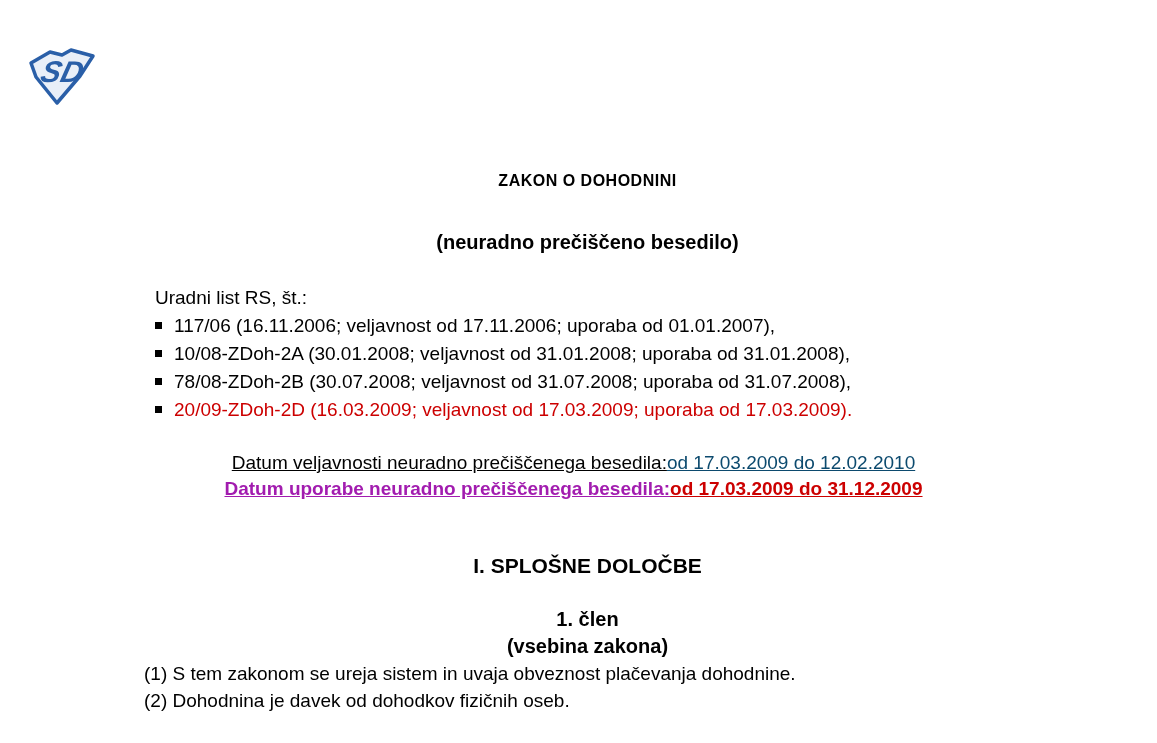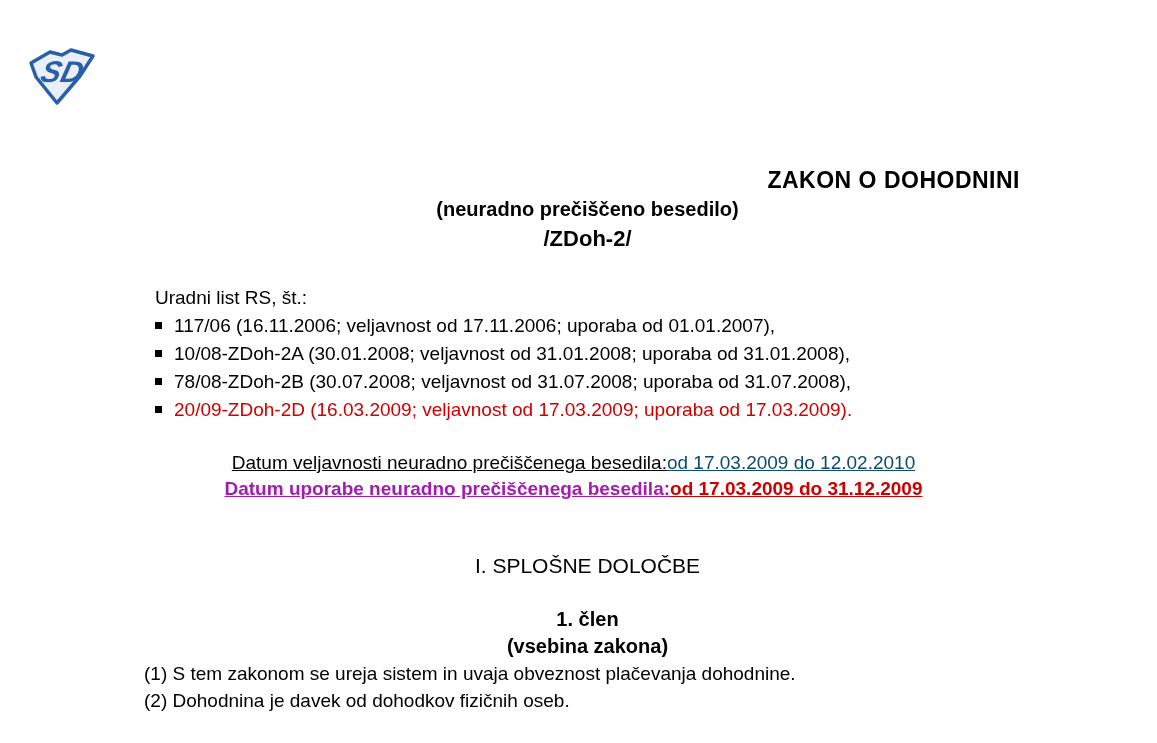--- a/index.html
+++ b/index.html
@@ -7,42 +7,42 @@
   body { font-family: "Liberation Sans", "DejaVu Sans", sans-serif; color: #000000; }
 
   .page { position: relative; width: 1157px; height: 743px; background: #ffffff; }
 
   .logo { position: absolute; left: 26px; top: 46px; width: 72px; height: 60px; }
 
   .title-block {
     position: absolute; top: 166px; left: 155px; width: 865px;
     text-align: center; font-weight: bold;
   }
-  .title-line1 { font-size: 23px; line-height: 29px; letter-spacing: 0.5px; text-align: right; }
-  .title-line2 { font-size: 20px; line-height: 29px; }
+  .title-line1 { font-size: 16px; line-height: 29px; letter-spacing: 0.5px; }
+  .title-line2 { font-size: 20px; line-height: 29px; margin-top: 33px; }
   .title-line3 { font-size: 22px; line-height: 29px; }
 
   .gazette { position: absolute; top: 284px; left: 155px; width: 865px; font-size: 19px; }
   .gazette-heading { line-height: 28px; }
   .bullet-row { line-height: 28px; white-space: nowrap; }
   .bullet {
     display: inline-block; width: 7px; height: 7px; background: #000000;
     margin-right: 12px; margin-bottom: 3px;
   }
 
   .validity { position: absolute; top: 450px; left: 155px; width: 865px; font-size: 19px; }
   .validity-row {
     display: flex; justify-content: center; line-height: 26px; padding-right: 28px;
   }
   .validity-row .u { text-decoration: underline; white-space: nowrap; }
   .validity-row.bold { font-weight: bold; }
 
   .chapter {
     position: absolute; top: 554px; left: 155px; width: 865px;
-    text-align: center; font-weight: normal; font-size: 21px; line-height: 24px;
+    text-align: center; font-weight: bold; font-size: 21px; line-height: 24px;
   }
 
   .article { position: absolute; top: 606px; left: 155px; width: 865px; }
   .article-number, .article-subtitle {
     text-align: center; font-weight: bold; font-size: 20px; line-height: 27px;
   }
   .article-paragraphs { margin-left: -11px; font-size: 19px; line-height: 27px; }
 </style>
 </head>
 <body>
@@ -52,21 +52,20 @@
   <div class="logo">
     <svg width="72" height="60" viewBox="0 0 72 60">
       <path d="M5,17 L24,6 L36,9 L45,4 L67,10 L54,30 L31,57 L10,31 Z" fill="#e9eff8" stroke="#2a5fa8" stroke-width="3.5" stroke-linejoin="round"></path>
       <text transform="translate(13,36) skewX(-14)" x="0" y="0" font-family="Liberation Sans, DejaVu Sans, sans-serif" font-size="30" font-weight="bold" font-style="italic" fill="#2a5fa8">SD</text>
     </svg>
   </div>
 
   <div class="title-block">
     <div class="title-line1">ZAKON O DOHODNINI</div>
     <div class="title-line2">(neuradno prečiščeno besedilo)</div>
-    <div class="title-line3">/ZDoh-2/</div>
   </div>
 
   <div class="gazette">
     <div class="gazette-heading">Uradni list RS, št.:</div>
 
     <div class="bullet-row">
       <span class="bullet"></span><span style="color: rgb(0, 0, 0);">117/06 (16.11.2006; veljavnost od 17.11.2006; uporaba od 01.01.2007),</span>
     </div>
     <div class="bullet-row">
       <span class="bullet"></span><span style="color: rgb(0, 0, 0);">10/08-ZDoh-2A (30.01.2008; veljavnost od 31.01.2008; uporaba od 31.01.2008),</span>

